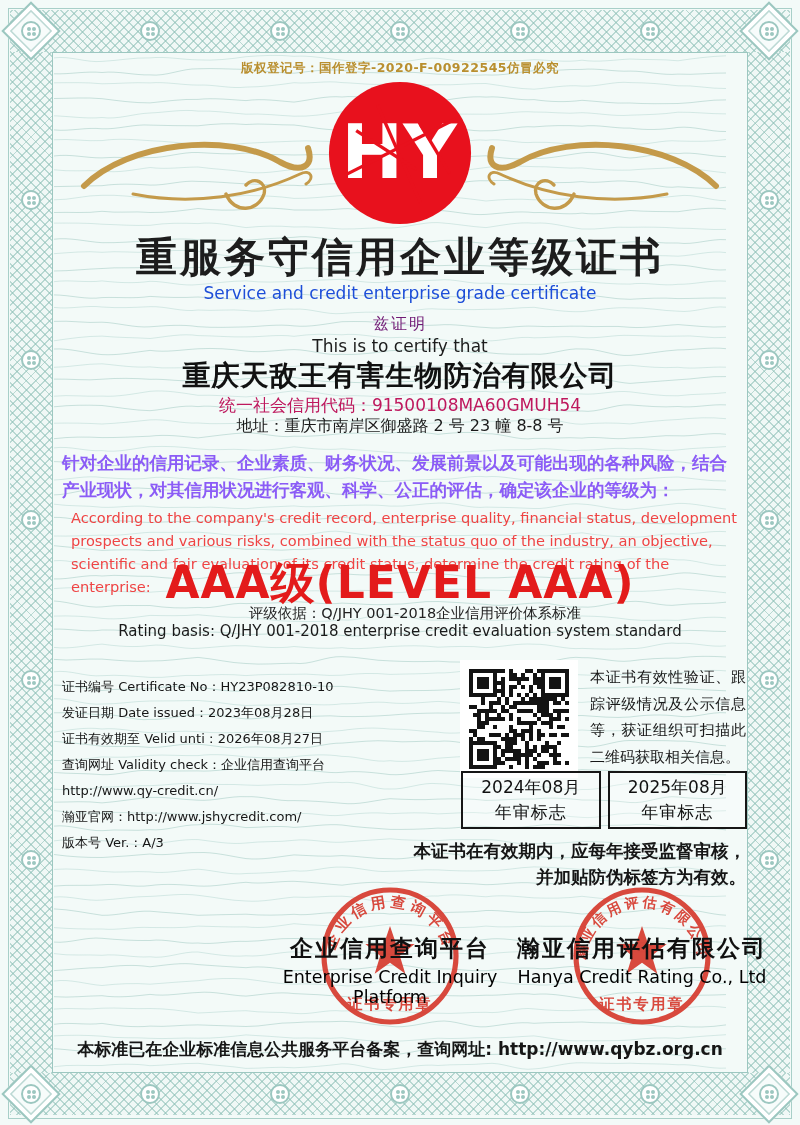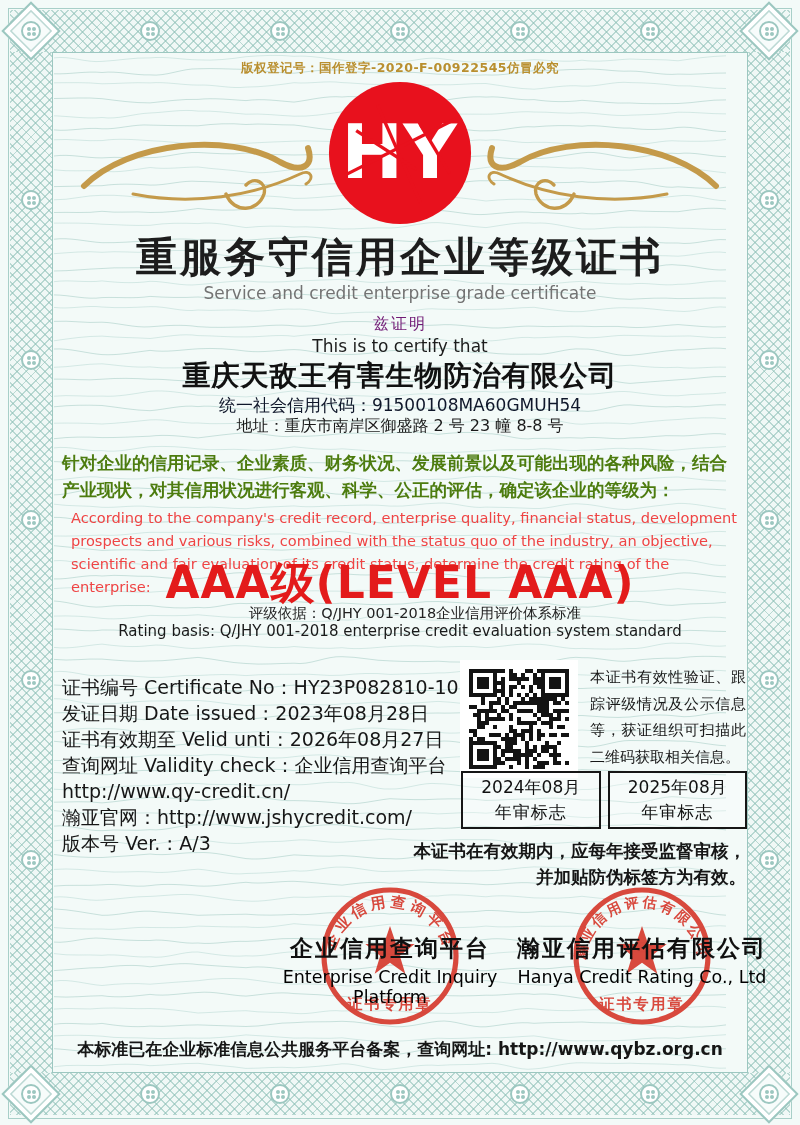--- a/index.html
+++ b/index.html
@@ -32,35 +32,35 @@
   .ctr { left:52px; width:696px; text-align:center; }
 
   #copyright-line { top:60px; font-size:12.5px; letter-spacing:.5px; color:#b98f2f; font-weight:600; }
 
   #logo-wrap { left:327px; top:80px; width:146px; height:146px; }
   .flourish { top:122px; width:240px; height:100px; }
   #flourish-left { left:78px; }
   #flourish-right { left:482px; transform:scaleX(-1); }
 
   #title-zh { top:230px; font-size:41px; font-weight:bold; letter-spacing:3px; color:#1d1d1d; }
-  #title-en { top:283px; font-size:17px; color:#737373; }
+  #title-en { top:283px; font-size:17px; color:#1d4ed8; }
   #certify-zh { top:314px; font-size:16px; color:#701a75; letter-spacing:2px; }
   #certify-en { top:336px; font-size:17px; color:#1c1c1c; }
   #company-name { top:357px; font-size:28px; font-weight:bold; letter-spacing:1px; color:#111; }
-  #credit-code { top:394px; font-size:17px; color:#0f172a; }
+  #credit-code { top:394px; font-size:17px; color:#be185d; }
   #address-line { top:416px; font-size:16px; color:#1a1a1a; }
 
-  #body-zh { top:450px; left:62px; width:678px; font-size:17.5px; font-weight:600; line-height:1.52; color:#4d7c0f; text-align:left; }
+  #body-zh { top:450px; left:62px; width:678px; font-size:17.5px; font-weight:600; line-height:1.52; color:#8b5cf6; text-align:left; }
   #body-en { top:506px; left:71px; width:678px; font-size:14.6px; line-height:1.58; color:#ef4444; text-align:left; }
 
   #rating-level { top:554px; font-size:44px; font-weight:bold; color:#e31b1b; letter-spacing:1px; }
   #basis-zh { top:604px; font-size:14.5px; color:#222;margin-left:15px; }
   #basis-en { top:622px; font-size:15px; color:#1a1a1a; }
 
-  #details { top:674px; left:62px; width:400px; font-size:19px; color:#161616; line-height:26px; text-align:left; }
+  #details { top:674px; left:62px; width:400px; font-size:13px; color:#161616; line-height:26px; text-align:left; }
   #details .detail-line { white-space:nowrap; }
 
   #qr-box { left:460px; top:660px; width:118px; height:118px; background:#fff; padding:9px; }
   #qr-grid { display:grid; grid-template-columns:repeat(25,1fr); grid-template-rows:repeat(25,1fr); width:100px; height:100px; }
   .qb { background:#131313; }
   #qr-note { left:590px; top:664px; width:156px; font-size:15px; line-height:1.78; color:#181818; text-align:left; text-align:justify; }
 
   #year-boxes { left:461px; top:771px; width:286px; display:flex; gap:7px; }
   .year-box { width:140px; height:58px; border:2.5px solid #161616; background:rgba(255,255,255,.25);
     display:flex; flex-direction:column; justify-content:center; align-items:center; line-height:1.45; }

